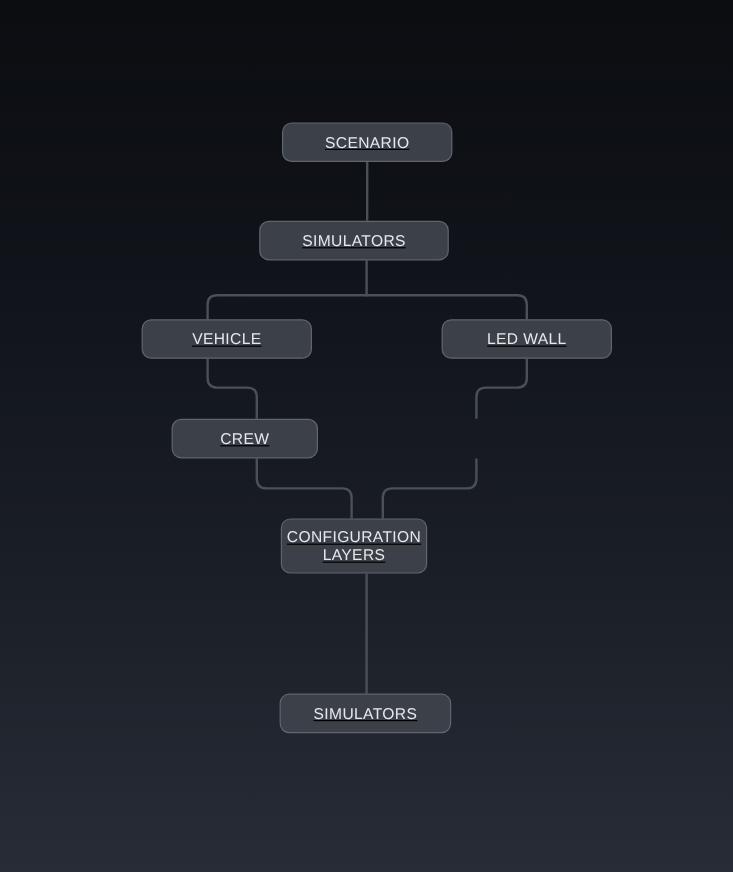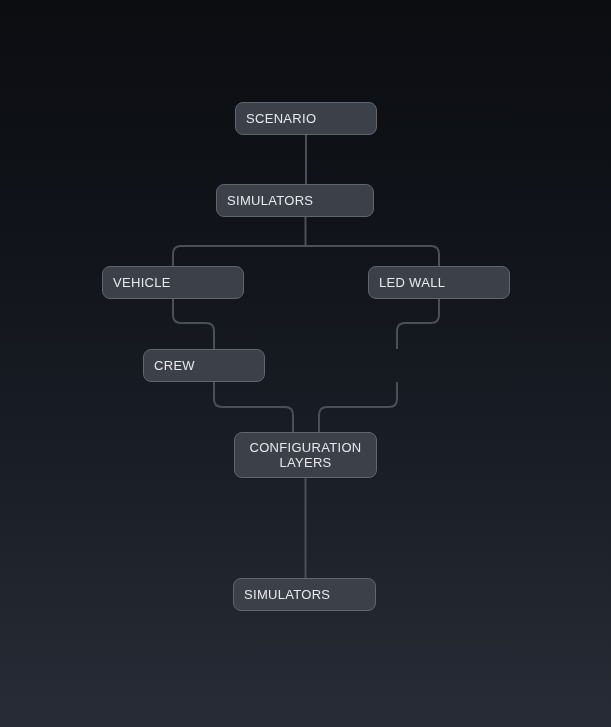--- a/index.html
+++ b/index.html
@@ -19,23 +19,24 @@
     background:linear-gradient(180deg,var(--bg-top) 0%,var(--bg-mid1) 30%,var(--bg-mid2) 62%,var(--bg-bottom) 100%);
     font-family:"Liberation Sans",sans-serif;
   }
   .canvas{position:relative;width:611px;height:727px;}
   svg.edges{position:absolute;left:0;top:0;width:611px;height:727px;display:block;}
   .node{
     position:absolute;
     background:var(--node-fill);
     border:1px solid var(--node-border);
     border-radius:8px;
-    display:flex;align-items:center;justify-content:flex-start;
+    display:flex;align-items:center;justify-content:center;
     text-align:center;
     cursor:default;
+    text-decoration:underline;
   }
   .node-label{
     color:var(--node-text);
     font-size:13px;
     font-weight:500;
     letter-spacing:.3px;
     line-height:15px;
     padding:0 10px;
     user-select:none;
   }
@@ -59,34 +60,34 @@
   </svg>
 
   <div class="node" style="left:235px;top:102px;width:142px;height:33px">
     <span class="node-label">SCENARIO</span>
   </div>
 
   <div class="node" style="left:216px;top:184px;width:158px;height:33px">
     <span class="node-label">SIMULATORS</span>
   </div>
 
-  <div class="node" style="left:102px;top:266px;width:142px;height:33px">
+  <div class="node" style="left:118px;top:266px;width:142px;height:33px">
     <span class="node-label">VEHICLE</span>
   </div>
 
   <div class="node" style="left:368px;top:266px;width:142px;height:33px">
     <span class="node-label">LED WALL</span>
   </div>
 
   <div class="node" style="left:143px;top:349px;width:122px;height:33px">
     <span class="node-label">CREW</span>
   </div>
 
 
-  <div class="node" style="left:234px;top:432px;width:143px;height:46px">
+  <div class="node" style="left:234px;top:432px;width:122px;height:46px">
     <span class="node-label">CONFIGURATION LAYERS</span>
   </div>
 
   <div class="node" style="left:233px;top:578px;width:143px;height:33px">
     <span class="node-label">SIMULATORS</span>
   </div>
 
 </div>
 
 </body></html>

